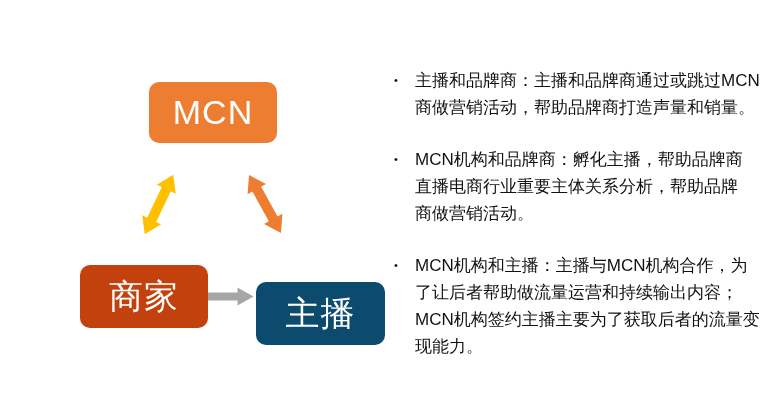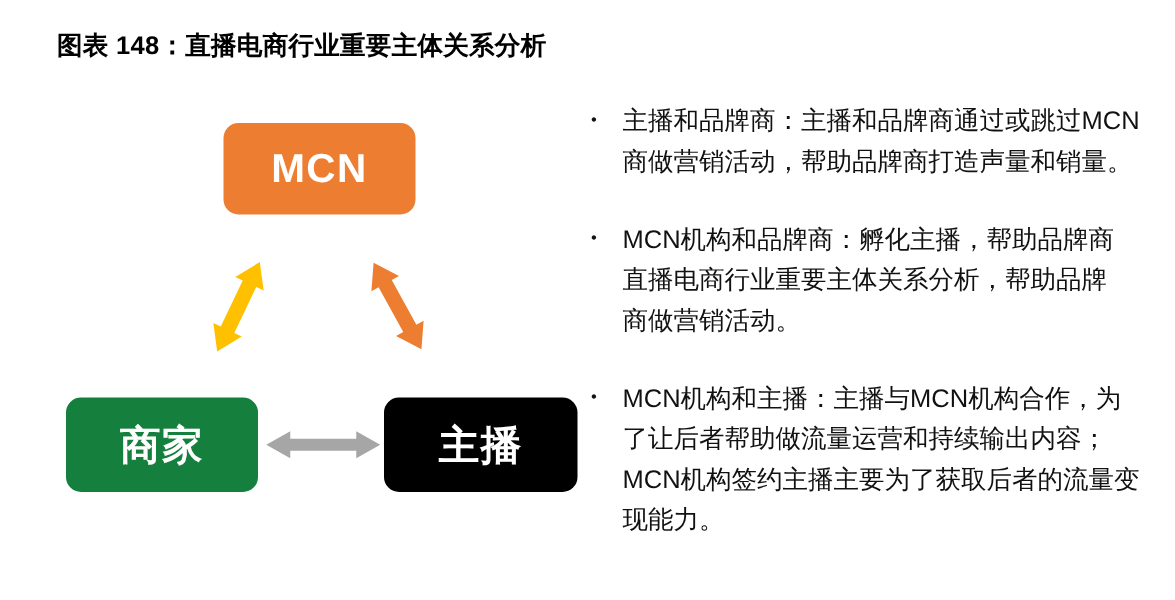--- a/index.html
+++ b/index.html
@@ -13,55 +13,54 @@
   .figure-title{
     position:absolute;left:38px;top:19px;
     font-size:17px;font-weight:600;color:#000000;
     letter-spacing:0.2px;white-space:nowrap;
   }
   .diagram{position:absolute;left:0;top:0;width:400px;height:400px;}
   .arrows-layer{position:absolute;left:0;top:0;}
   .node{
     position:absolute;
     display:flex;align-items:center;justify-content:center;
-    color:#ffffff;font-size:27px;font-weight:700;
+    color:#ffffff;font-size:34px;font-weight:400;
     border-radius:10px;letter-spacing:1px;
   }
   .node-mcn{left:149px;top:82px;width:128px;height:61px;}
   .node-merchant{left:44px;top:265px;width:128px;height:63px;}
   .node-anchor{left:256px;top:265px;width:129px;height:63px;}
   .bullets{
     position:absolute;left:394px;top:67px;width:368px;
     font-size:17px;line-height:27px;color:#111111;
   }
   .bullet{display:flex;margin-bottom:25px;}
   .bullet:last-child{margin-bottom:0;}
   .bullet .dot{flex:none;width:21px;font-size:11px;line-height:27px;color:#111111;}
   .bullet .text{flex:1;white-space:pre-line;}
 </style>
 </head>
 <body>
 
 <div class="page">
 
-  <div class="figure-title">图表 148：直播电商行业重要主体关系分析</div>
 
   <div class="diagram">
 
     <svg class="arrows-layer" width="400" height="400" viewBox="0 0 400 400">
       <path transform="translate(159,204.5) rotate(115.5)" d="M-33,0 L-17,-10.5 L-17,-5 L17,-5 L17,-10.5 L33,0 L17,10.5 L17,5 L-17,5 L-17,10.5 Z" fill="#FFC000"></path>
       <path transform="translate(265,204) rotate(61.1)" d="M-33,0 L-17,-10.5 L-17,-5 L17,-5 L17,-10.5 L33,0 L17,10.5 L17,5 L-17,5 L-17,10.5 Z" fill="#ED7D31"></path>
       <path transform="translate(215.5,296.5)" d="M-38,0 L-22,-9 L-22,-4 L22,-4 L22,-9 L38,0 L22,9 L22,4 L-22,4 L-22,9 Z" fill="#A6A6A6"></path>
     </svg>
 
     <div class="node node-mcn" style="background: rgb(237, 125, 49);">MCN</div>
 
-    <div class="node node-merchant" style="background: #15803d;">商家</div>
+    <div class="node node-merchant" style="background: #c2410c; margin-left: 36px;">商家</div>
 
-    <div class="node node-anchor" style="background: #000000;">主播</div>
+    <div class="node node-anchor" style="background: #0c4a6e; margin-top: 17px;">主播</div>
   </div>
 
   <div class="bullets">
 
     <div class="bullet">
       <span class="dot">•</span>
       <span class="text">主播和品牌商：主播和品牌商通过或跳过MCN
 商做营销活动，帮助品牌商打造声量和销量。</span>
     </div>
 

